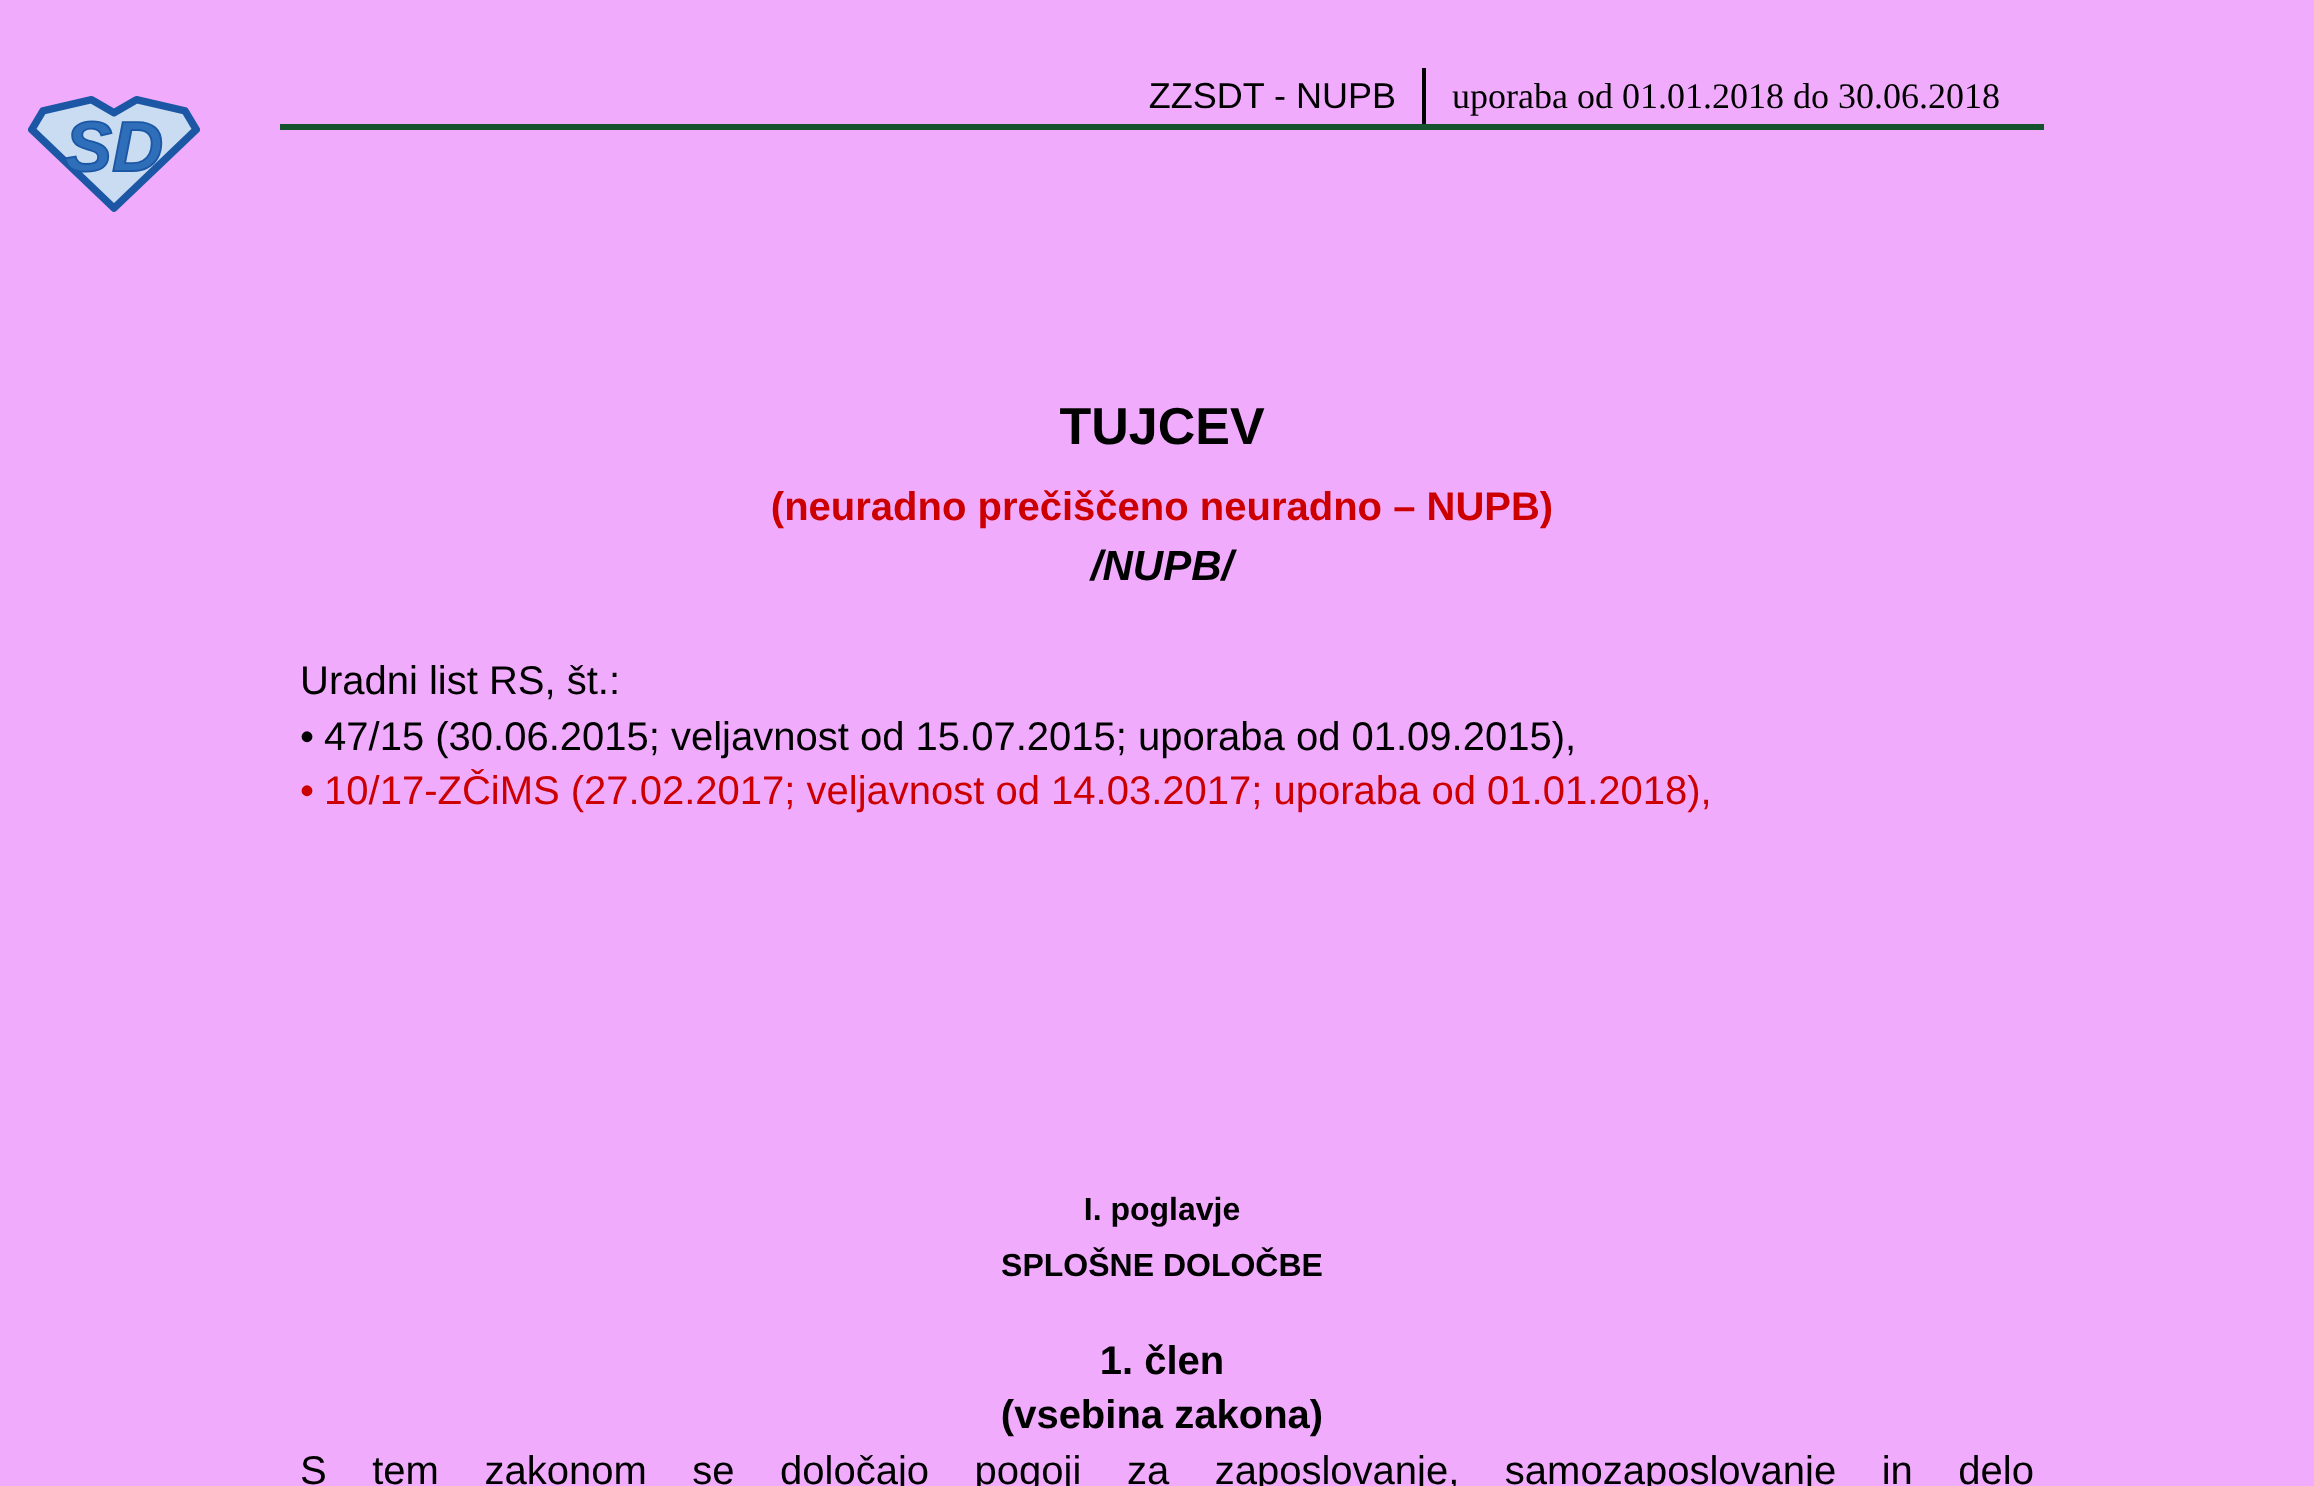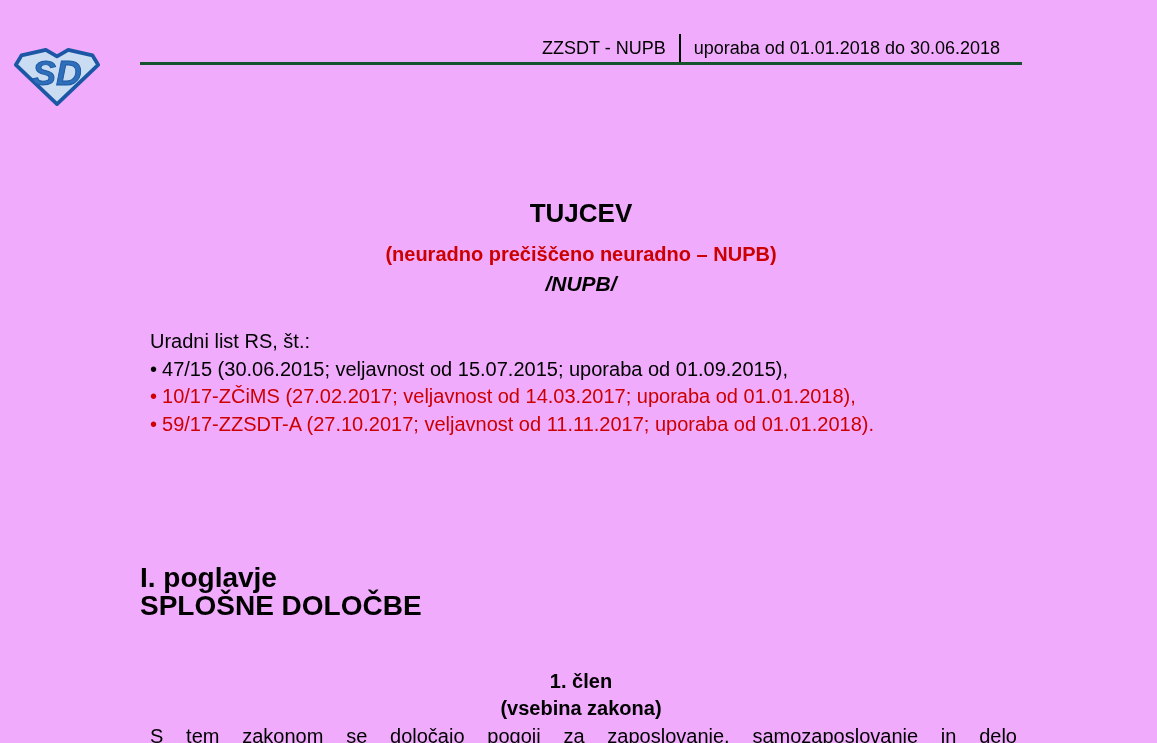--- a/index.html
+++ b/index.html
@@ -34,21 +34,21 @@
     height: 31px;
     border-bottom: 3px solid #14532d;
     display: flex;
     justify-content: flex-end;
     align-items: flex-end;
     font-size: 18px;
     line-height: 1;
   }
   .doc-header .seg { padding-bottom: 5px; white-space: nowrap; }
   .doc-header .code { margin-right: 13px; }
-  .doc-header .usage { margin-left: 13px; margin-right: 22px; }
+  .doc-header .usage { margin-left: 13px; margin-right: 22px; font-family: Liberation Serif, serif; }
   .vbar { width: 2px; align-self: stretch; background: #000; }
 
   .title {
     position: absolute;
     left: 140px;
     top: 164px;
     width: 882px;
     margin: 0;
     text-align: center;
     font-size: 26px;
@@ -95,23 +95,24 @@
   }
   .datum .validity { text-decoration: underline; }
   .datum .usage-bold {
     color: var(--red);
     font-weight: bold;
     text-decoration: underline;
   }
   .chapter {
     position: absolute;
     left: 140px;
-    top: 564px;
+    top: 592px;
     width: 882px;
-    font-size: 28px;
+    text-align: center;
+    font-size: 16px;
     line-height: 28px;
     font-weight: bold;
   }
   .article {
     position: absolute;
     left: 140px;
     top: 668px;
     width: 882px;
     text-align: center;
     font-size: 20px;
@@ -152,23 +153,20 @@
   <div class="abbrev">/NUPB/</div>
 
   <div class="gazette">
     <div class="gaz-intro">Uradni list RS, št.:</div>
     <div class="gaz-line">
       <span class="bullet">•</span><span>47/15 (30.06.2015; veljavnost od 15.07.2015; uporaba od 01.09.2015),</span>
     </div>
     <div class="gaz-line red-line">
       <span class="bullet">•</span><span>10/17-ZČiMS (27.02.2017; veljavnost od 14.03.2017; uporaba od 01.01.2018),</span>
     </div>
-    <div class="gaz-line red-line">
-      <span class="bullet">•</span><span>59/17-ZZSDT-A (27.10.2017; veljavnost od 11.11.2017; uporaba od 01.01.2018).</span>
-    </div>
   </div>
 
 
   <div class="chapter">
     <div>I. poglavje</div>
     <div>SPLOŠNE DOLOČBE</div>
   </div>
 
   <div class="article">
     <div>1. člen</div>

